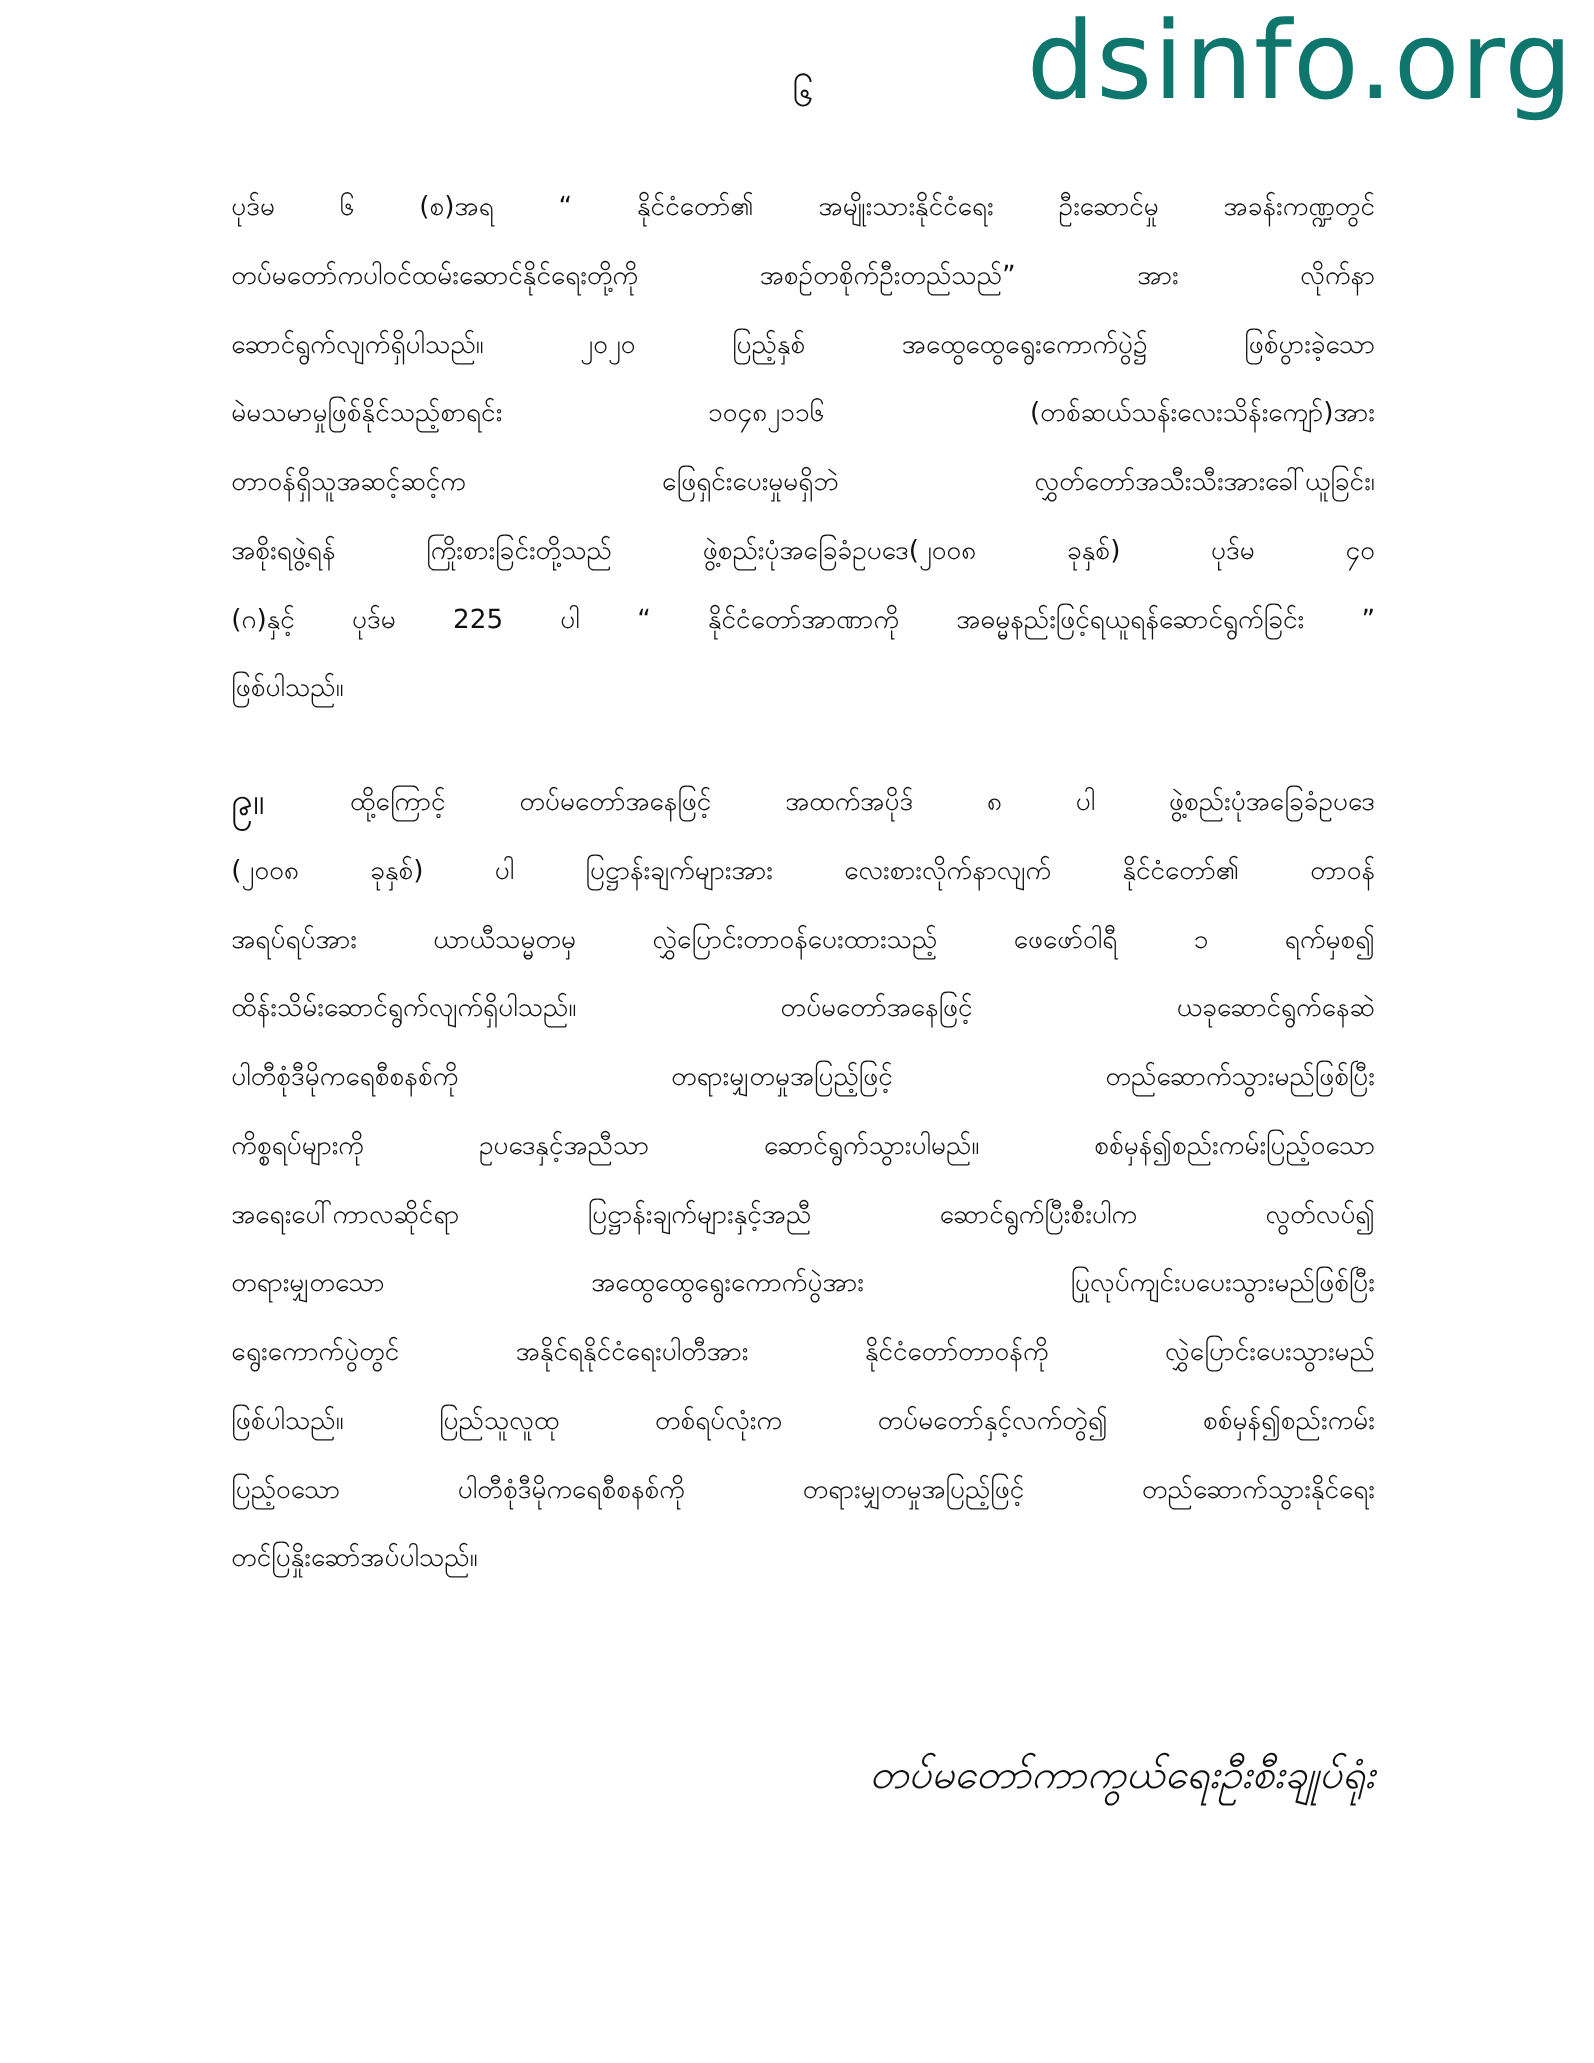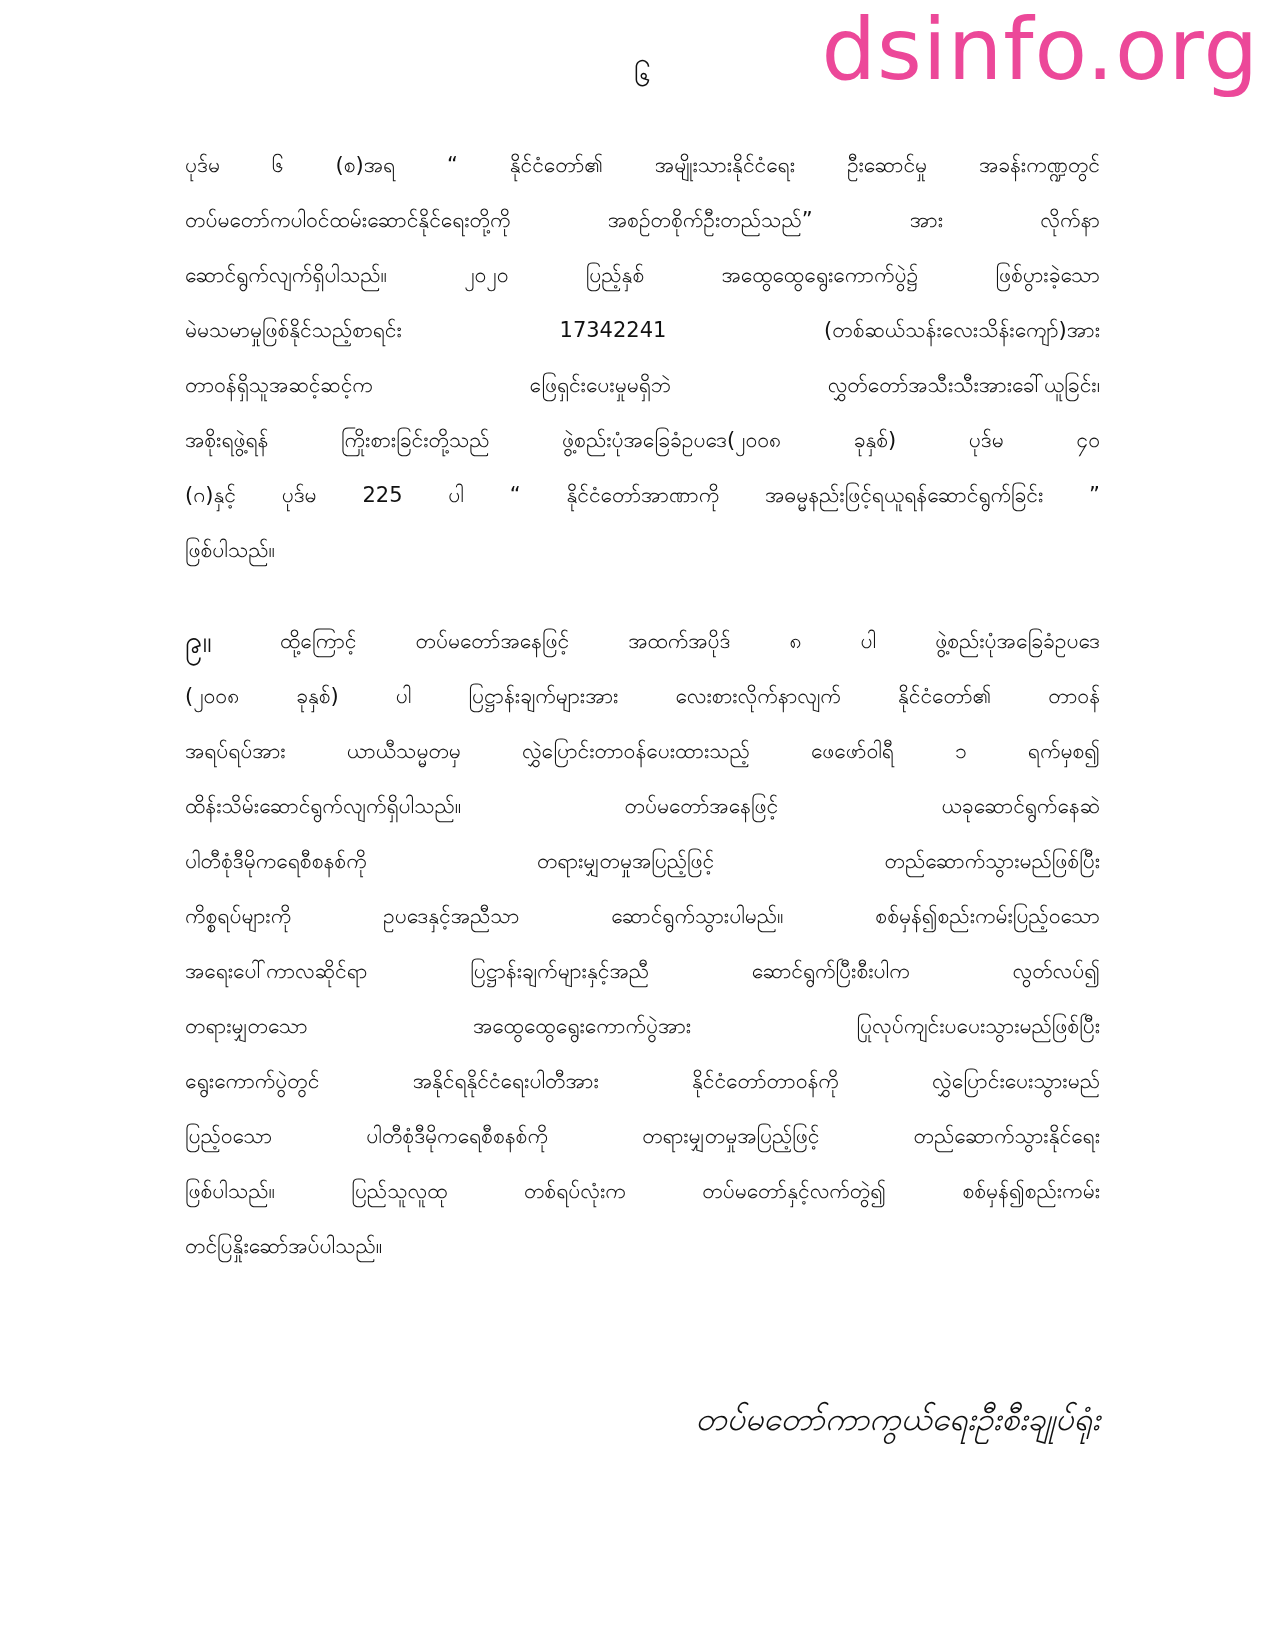--- a/index.html
+++ b/index.html
@@ -15,21 +15,21 @@
     color: #111111;
     overflow: hidden;
   }
   .watermark {
     position: absolute;
     top: 2px;
     right: 16px;
     font-size: 86px;
     line-height: 1.1;
     font-weight: 400;
-    color: #ec4899;
+    color: #0f766e;
     letter-spacing: 1px;
     user-select: none;
   }
   .page-number {
     position: absolute;
     top: 52px;
     left: 185px;
     width: 915px;
     text-align: center;
     font-size: 30px;
@@ -86,40 +86,40 @@
 <div class="watermark">dsinfo.org</div>
 
 <div class="page-number">၆</div>
 
 <div class="content">
 
   <div class="paragraph">
     <div class="line">ပုဒ်မ ၆ (စ)အရ “ နိုင်ငံတော်၏ အမျိုးသားနိုင်ငံရေး ဦးဆောင်မှု အခန်းကဏ္ဍတွင်</div>
     <div class="line">တပ်မတော်ကပါဝင်ထမ်းဆောင်နိုင်ရေးတို့ကို အစဉ်တစိုက်ဦးတည်သည်” အား လိုက်နာ</div>
     <div class="line">ဆောင်ရွက်လျက်ရှိပါသည်။ ၂၀၂၀ ပြည့်နှစ် အထွေထွေရွေးကောက်ပွဲ၌ ဖြစ်ပွားခဲ့သော</div>
-    <div class="line">မဲမသမာမှုဖြစ်နိုင်သည့်စာရင်း 17342241 (တစ်ဆယ်သန်းလေးသိန်းကျော်)အား</div>
+    <div class="line">မဲမသမာမှုဖြစ်နိုင်သည့်စာရင်း ၁၀၄၈၂၁၁၆ (တစ်ဆယ်သန်းလေးသိန်းကျော်)အား</div>
     <div class="line">တာဝန်ရှိသူအဆင့်ဆင့်က ဖြေရှင်းပေးမှုမရှိဘဲ လွှတ်တော်အသီးသီးအားခေါ်ယူခြင်း၊</div>
     <div class="line">အစိုးရဖွဲ့ရန် ကြိုးစားခြင်းတို့သည် ဖွဲ့စည်းပုံအခြေခံဥပဒေ(၂၀၀၈ ခုနှစ်) ပုဒ်မ ၄၀</div>
     <div class="line">(ဂ)နှင့် ပုဒ်မ 225 ပါ “ နိုင်ငံတော်အာဏာကို အဓမ္မနည်းဖြင့်ရယူရန်ဆောင်ရွက်ခြင်း ”</div>
     <div class="line last">ဖြစ်ပါသည်။</div>
   </div>
 
   <div class="paragraph">
     <div class="line-row">
       <span class="marker">၉။</span>
       <span class="line">ထို့ကြောင့် တပ်မတော်အနေဖြင့် အထက်အပိုဒ် ၈ ပါ ဖွဲ့စည်းပုံအခြေခံဥပဒေ</span>
     </div>
     <div class="line">(၂၀၀၈ ခုနှစ်) ပါ ပြဋ္ဌာန်းချက်များအား လေးစားလိုက်နာလျက် နိုင်ငံတော်၏ တာဝန်</div>
     <div class="line">အရပ်ရပ်အား ယာယီသမ္မတမှ လွှဲပြောင်းတာဝန်ပေးထားသည့် ဖေဖော်ဝါရီ ၁ ရက်မှစ၍</div>
     <div class="line">ထိန်းသိမ်းဆောင်ရွက်လျက်ရှိပါသည်။ တပ်မတော်အနေဖြင့် ယခုဆောင်ရွက်နေဆဲ</div>
     <div class="line">ပါတီစုံဒီမိုကရေစီစနစ်ကို တရားမျှတမှုအပြည့်ဖြင့် တည်ဆောက်သွားမည်ဖြစ်ပြီး</div>
     <div class="line">ကိစ္စရပ်များကို ဥပဒေနှင့်အညီသာ ဆောင်ရွက်သွားပါမည်။ စစ်မှန်၍စည်းကမ်းပြည့်ဝသော</div>
     <div class="line">အရေးပေါ်ကာလဆိုင်ရာ ပြဋ္ဌာန်းချက်များနှင့်အညီ ဆောင်ရွက်ပြီးစီးပါက လွတ်လပ်၍</div>
     <div class="line">တရားမျှတသော အထွေထွေရွေးကောက်ပွဲအား ပြုလုပ်ကျင်းပပေးသွားမည်ဖြစ်ပြီး</div>
     <div class="line">ရွေးကောက်ပွဲတွင် အနိုင်ရနိုင်ငံရေးပါတီအား နိုင်ငံတော်တာဝန်ကို လွှဲပြောင်းပေးသွားမည်</div>
+    <div class="line">ဖြစ်ပါသည်။ ပြည်သူလူထု တစ်ရပ်လုံးက တပ်မတော်နှင့်လက်တွဲ၍ စစ်မှန်၍စည်းကမ်း</div>
     <div class="line">ပြည့်ဝသော ပါတီစုံဒီမိုကရေစီစနစ်ကို တရားမျှတမှုအပြည့်ဖြင့် တည်ဆောက်သွားနိုင်ရေး</div>
-    <div class="line">ဖြစ်ပါသည်။ ပြည်သူလူထု တစ်ရပ်လုံးက တပ်မတော်နှင့်လက်တွဲ၍ စစ်မှန်၍စည်းကမ်း</div>
     <div class="line last">တင်ပြနှိုးဆော်အပ်ပါသည်။</div>
   </div>
 
 </div>
 
 <div class="signature">တပ်မတော်ကာကွယ်ရေးဦးစီးချုပ်ရုံး</div>
 
 </body></html>

